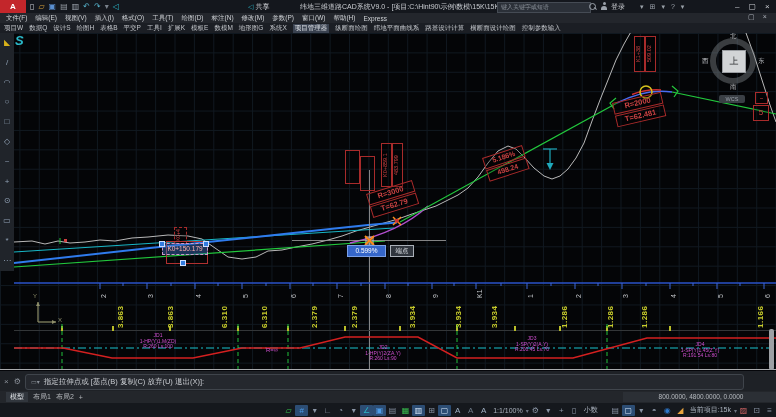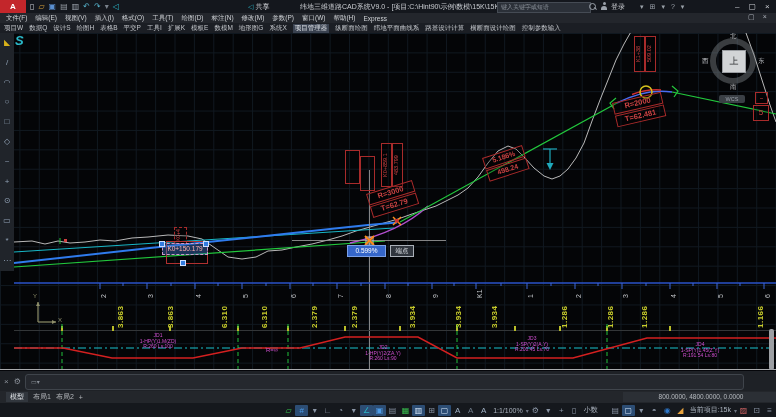--- a/index.html
+++ b/index.html
@@ -372,20 +372,21 @@
 
   <div id="vsb" class="abs"></div>
 
   <div id="cmdbar" class="abs">
     <div id="cmd-icons" class="abs">
       <span>×</span>
       <span>⚙</span>
     </div>
     <div id="cmdpill" class="abs">
       <span style="color:#8a9099;font-size:6px;">▭▾</span>
+      <span>指定拉伸点或 [基点(B) 复制(C) 放弃(U) 退出(X)]:</span>
     </div>
   </div>
 
   <div id="tabsrow" class="abs">
     <span class="hiddenhost" style="display:flex;gap:5px;align-items:center;">
 
     <span class="tab hl">模型</span>
         <span class="tab">布局1</span>
         <span class="tab">布局2</span>
         <span class="tab">+</span>

